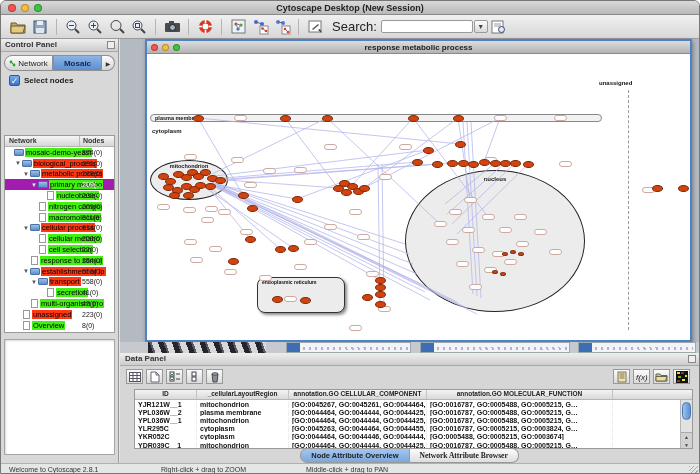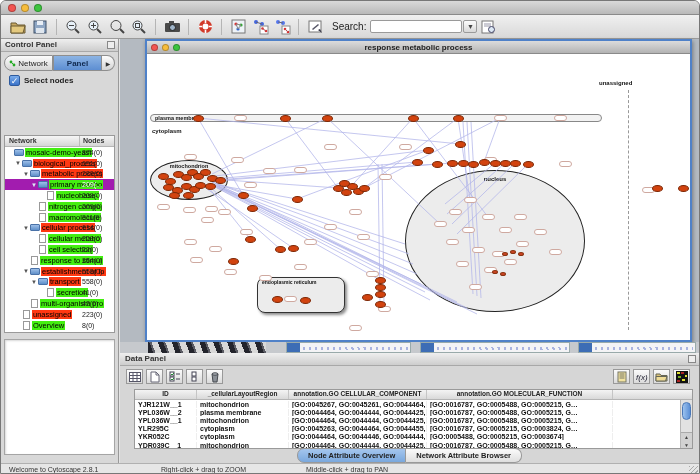--- a/index.html
+++ b/index.html
@@ -12,21 +12,21 @@
     display:flex;align-items:center;}
   .tl{width:8px;height:8px;border-radius:50%;margin-left:5px;border:1px solid rgba(0,0,0,.25);}
   .tl.r{background:#f25551;margin-left:7px}.tl.y{background:#f7bd3c}.tl.g{background:#3dc43f}
   .titlebar .title{position:absolute;left:0;right:0;text-align:center;font-size:9px;font-weight:bold;color:#222;}
   
   .toolbar{position:absolute;left:0;top:14px;right:0;height:24px;
     background:linear-gradient(#f0f0f0,#d8d8d8);border-bottom:1px solid #9a9a9a;
     display:flex;align-items:center;padding-left:6px;}
   .tbtn{width:20px;height:18px;display:flex;align-items:center;justify-content:center;margin:0 1px;}
   .tsep{width:1px;height:16px;background:#b5b5b5;margin:0 5px;}
-  .search-lab{font-size:10px;color:#222;margin:0 4px 0 6px;}
+  .search-lab{font-size:13px;color:#222;margin:0 4px 0 6px;}
   .search-box{width:92px;height:13px;background:#fff;border:1px solid #9a9a9a;border-radius:2px;}
   .search-drop{width:14px;height:13px;margin-left:1px;border:1px solid #9a9a9a;border-radius:2px;
     background:linear-gradient(#fdfdfd,#d8d8d8);font-size:7px;color:#444;text-align:center;line-height:12px;}
   
   .cp{position:absolute;left:0;top:38px;width:118px;height:424px;background:#d8d8d8;border-right:1px solid #999;}
   .cp-header{height:13px;background:linear-gradient(#efefef,#cdcdcd);border-bottom:1px solid #a8a8a8;
     font-size:8px;font-weight:bold;color:#333;padding:1px 0 0 4px;position:relative;}
   .float-ic{position:absolute;right:3px;top:2px;width:8px;height:8px;border:1px solid #888;background:#eee;}
   .cp-tabs{display:flex;margin:3px 3px 0 3px;height:16px;}
   .cptab{flex:1;display:flex;align-items:center;justify-content:center;gap:2px;
@@ -119,38 +119,39 @@
   .vsb{position:absolute;right:0;top:10px;bottom:0;width:12px;background:#e2e2e2;border-left:1px solid #b5b5b5;}
   .vsb .thumb{position:absolute;left:1px;right:1px;top:2px;height:18px;border-radius:5px;
     background:linear-gradient(90deg,#9cc2ee,#5b8fd6);border:1px solid #4a78b8;}
   .vsb .btns{position:absolute;left:0;right:0;bottom:0;height:16px;background:#d2d2d2;border-top:1px solid #aaa;
     font-size:5px;line-height:8px;text-align:center;color:#444;}
   
   .btabs{position:absolute;left:119px;right:0;top:447px;height:15px;display:flex;justify-content:center;align-items:center;}
   .btab{font-size:7.5px;font-weight:bold;color:#222;padding:2px 10px;border:1px solid #999;
     background:linear-gradient(#fbfbfb,#dedede);}
   .btab.first{border-radius:7px 0 0 7px;}
-  .btab.last{border-radius:0 7px 7px 0;border-left:none;}
+  .btab.last{border-radius:0 7px 7px 0;border-left:none;font-family:Liberation Serif, serif;}
   .btab.sel{background:linear-gradient(#a5c6ee,#7aa8dd);}
   .statusbar{position:absolute;left:0;right:0;top:462px;height:12px;background:#e6e6e6;border-top:1px solid #b0b0b0;}
   .statusbar span{position:absolute;top:2px;font-size:7px;color:#333;}
   .st0{left:8px;}.st1{left:160px;}.st2{left:305px;}
   .grip{position:absolute;right:1px;top:2px;width:9px;height:9px;
     background:repeating-linear-gradient(135deg,#aaa 0 1px,transparent 1px 3px);}
   svg{display:block;}
 </style>
 </head>
 <body>
 
 <div class="app">
 
   <div class="titlebar">
     <span class="tl r"></span>
     <span class="tl y"></span>
     <span class="tl g"></span>
+    <span class="title">Cytoscape Desktop (New Session)</span>
   </div>
 
   <div class="toolbar">
     <span class="tbtn">
       <svg width="16" height="14" viewBox="0 0 16 14">
           <path d="M1 3h5l1.5 2H15v8H1z" fill="#c8a964" stroke="#6b5a33"></path>
           <path d="M1 6h14l-2 7H1z" fill="#e4c97f" stroke="#6b5a33"></path>
         </svg>
       </span>
     <span class="tbtn">
@@ -270,21 +271,21 @@
         <span class="net-glyph">
           <svg width="7" height="7" viewBox="0 0 7 7">
               <circle cx="2" cy="2" r="1.4" fill="#2a2"></circle>
               <circle cx="5" cy="5" r="1.4" fill="#2a2"></circle>
               <line x1="2" y1="2" x2="5" y2="5" stroke="#2a2"></line>
             </svg>
           </span>
         <span>Network</span>
       </div>
       <div class="cptab sel">
-        <span>Panel</span>
+        <span>Mosaic</span>
       </div>
       <div class="cptab-arrow">▶</div>
     </div>
     <div class="cb-row">
       <span class="cbox">✓</span>
       <span class="cb-lab">Select nodes</span>
     </div>
     <div class="tree">
       <div class="thead">
         <span class="c1">Network</span>

